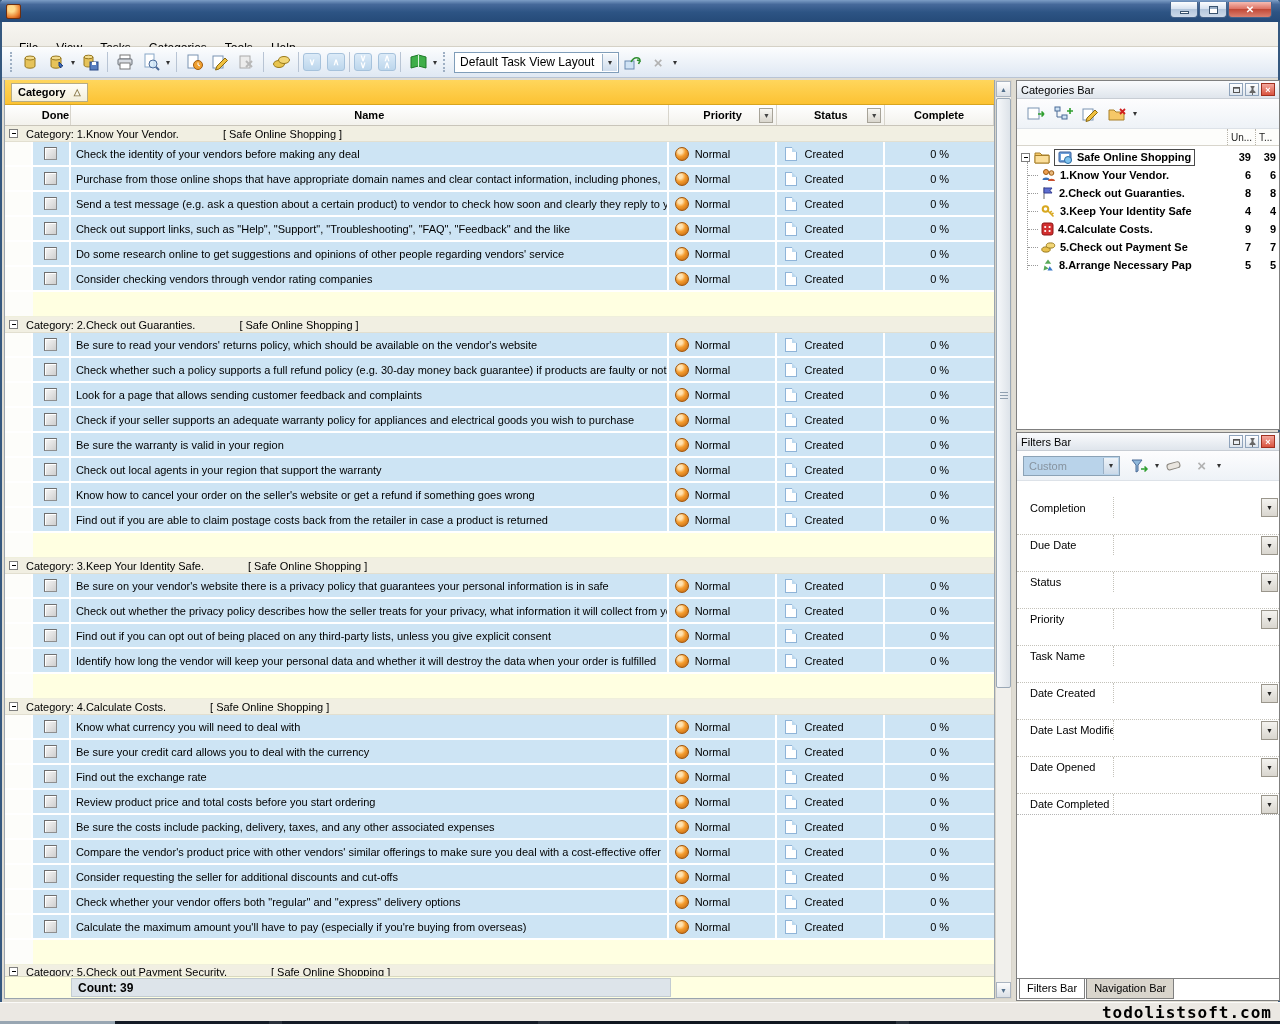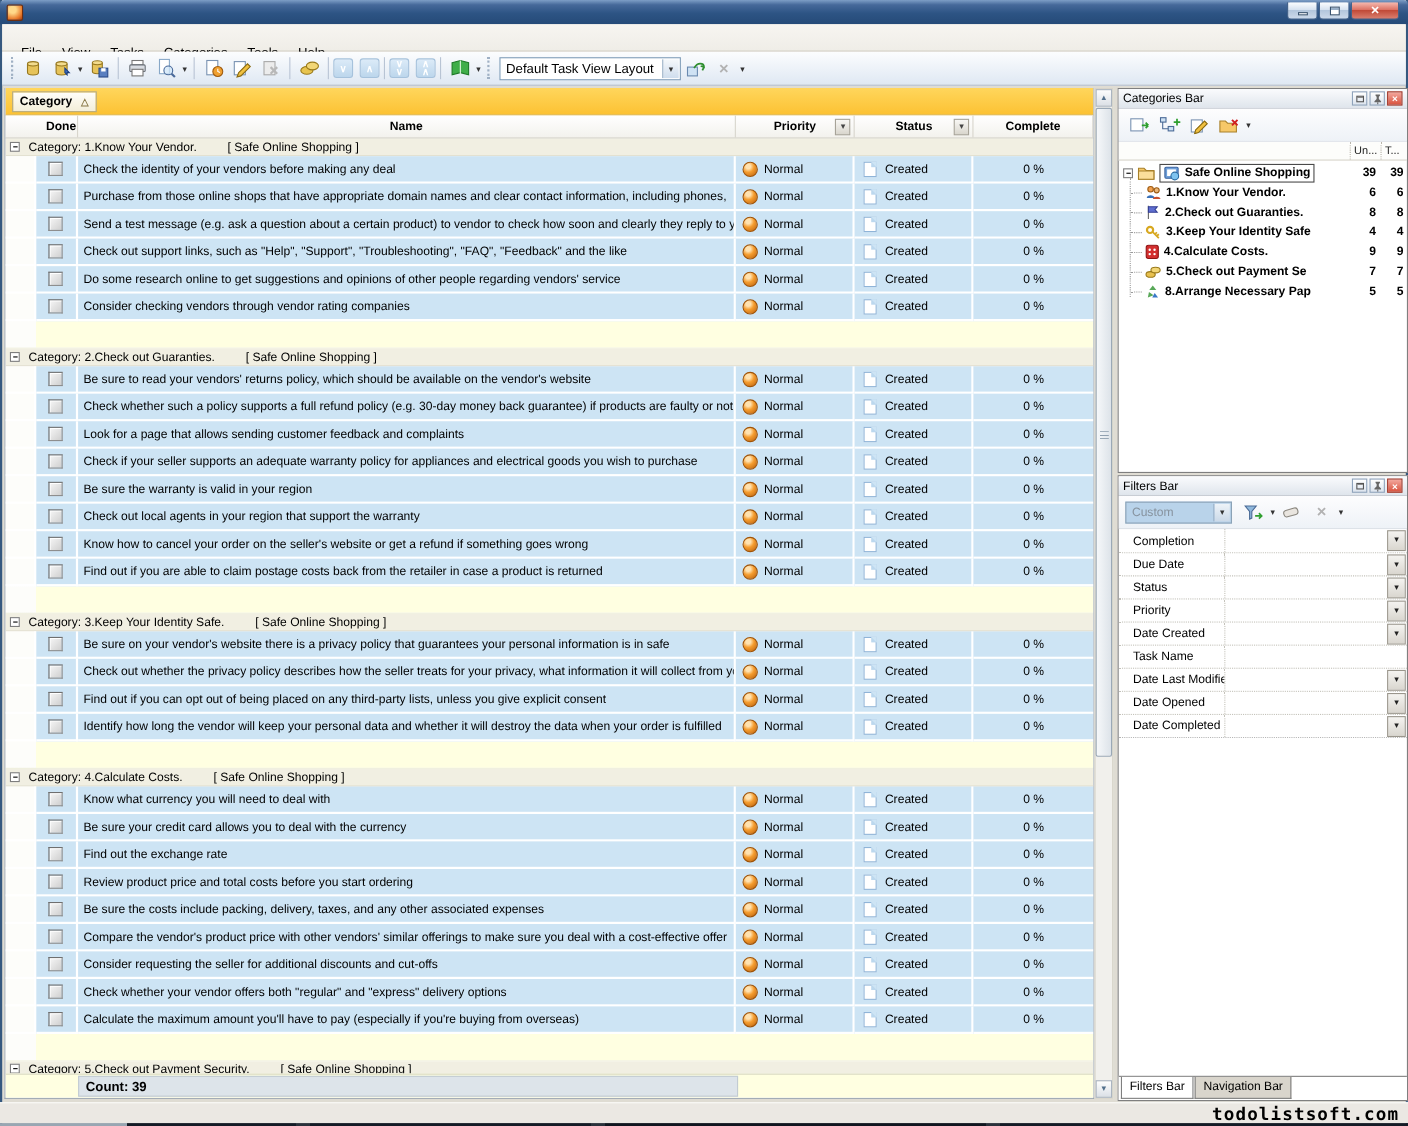--- a/index.html
+++ b/index.html
@@ -41,21 +41,21 @@
   .groupbar-btn { height:19px; background:linear-gradient(#fffef9,#f3eed9); border:1px solid #b6ac84; display:flex; align-items:center; padding:0 6px; font-weight:bold; font-size:11px;justify-content:center; }
   .sort-tri { font-size:9px; color:#8a7a4a; margin-left:8px; }
   .colhead { height:21px; display:flex; background:linear-gradient(#ffffff,#f3f2ed); border-bottom:1px solid #c9c5ba; }
   .colhead .hc { border-right:1px solid #d8d5cc; display:flex; align-items:center; justify-content:center; font-weight:bold; position:relative; }
   .hc-done{width:66px;padding-left:36px;} .hc-name{width:599px;} .hc-prio{width:109px;} .hc-stat{width:108px;} .hc-comp{width:109px;}
   .hfilter-btn { position:absolute; right:3px; top:3px; width:14px; height:15px; background:linear-gradient(#f8f7f4,#d9d6cd); border:1px solid #a7a398; display:flex; align-items:center; justify-content:center; font-size:7px; color:#444; }
   .group-header { height:16px; background:#f1efe2; display:flex; align-items:center; padding-left:4px; border-bottom:1px solid #e2dfd0; }
   .ebox { width:9px; height:9px; border:1px solid #7e7e7e; background:#fff; position:relative; margin-right:8px; flex:none; }
   .ebox::after { content:""; position:absolute; left:2px; top:3px; width:4px; height:1px; background:#000; }
   .gh-label { white-space:nowrap; }
-  .gh-tag { margin-left:28px; white-space:nowrap;text-align:right; }
+  .gh-tag { margin-left:44px; white-space:nowrap;text-align:right; }
   .trow { display:flex; height:25px; }
   .trow .cell { background:#cde4f4; border-right:2px solid #fff; border-bottom:2px solid #fff; display:flex; align-items:center; overflow:hidden; }
   .c-gutter { width:28px; background:#fdfdfa !important; }
   .c-done { width:38px; justify-content:center; }
   .c-name { width:599px; padding-left:5px; white-space:nowrap; }
   .c-prio { width:109px; padding-left:6px; }
   .c-stat { width:108px; padding-left:8px; }
   .c-comp { width:109px; justify-content:center; border-right:none !important; }
   .checkbox { width:13px; height:13px; background:linear-gradient(135deg,#f7f7f7,#cfcfcf); border:1px solid #8e8e8e; border-top-color:#6f6f6f; border-left-color:#6f6f6f; box-shadow:inset 1px 1px 0 #ffffff; }
   .prio-ball { width:14px; height:14px; border-radius:50%; margin-right:6px; flex:none;
@@ -100,21 +100,21 @@
   .titem.child::before { content:""; position:absolute; left:11px; top:9px; width:10px; border-top:1px dotted #9a9a9a; }
   .titem .tcount { position:absolute; text-align:right; font-weight:bold; }
   .titem .tc1 { right:28px; width:26px; }
   .titem .tc2 { right:3px; width:22px; }
   .root-sel { display:flex; align-items:center; border:1px solid #4a4a4a; background:#fff; padding:0 3px; height:17px; }
   .titem .ebox { margin-right:4px; margin-left:4px; }
 
   .fil-combo { width:97px; height:20px; background:#b9d3ea; border:1px solid #8ba2b6; color:#87939f; display:flex; align-items:center; padding-left:5px; position:relative; margin-right:6px; }
   .fil-combo .combo-arrow { background:linear-gradient(#eef3f8,#cbd9e8); }
   .filter-grid { border-bottom:1px dotted #b5b5b5; }
-  .frow { height:21px; display:flex; align-items:flex-start; border-top:1px dotted #c4c2ba; position:relative; }
+  .frow { height:21px; display:flex; align-items:flex-start; border-top:1px dotted #c4c2ba; position:relative;margin-top:16px; }
   .frow:first-child { border-top:none; }
   .f-label { width:97px; padding-left:13px; white-space:nowrap; overflow:hidden; border-right:1px dotted #c4c2ba; height:100%; display:flex; align-items:center; font-size:11px; }
   .f-value { flex:1; height:100%; }
   .f-dd { position:absolute; right:1px; top:1px; width:17px; height:19px; background:linear-gradient(#f4f3f0,#d9d6cf); border:1px solid #9a968c; display:flex; align-items:center; justify-content:center; font-size:7px; color:#222; }
   .tabs-row { position:absolute; left:0; bottom:0; width:100%; height:22px; border-top:1px solid #7f7f7f; background:#fff; display:flex; padding-left:2px; }
   .tab { height:20px; line-height:19px; padding:0 7px; border:1px solid #7f7f7f; border-top:none; background:#d9d5cc; margin-right:1px; font-size:11px; }
   .tab.active { background:#fff; }
 
   
   .footer { position:absolute; left:-2px; top:1002px; width:1280px; height:19px; background:#ebe8e3; border-top:1px solid #fbfaf8; display:flex; align-items:center; justify-content:flex-end; padding-right:8px; }
@@ -1079,28 +1079,28 @@
     <span class="f-label">Status</span>
     <span class="f-value"></span>
     <span class="f-dd">▼</span>
   </div>
         <div class="frow">
     <span class="f-label">Priority</span>
     <span class="f-value"></span>
     <span class="f-dd">▼</span>
   </div>
         <div class="frow">
+    <span class="f-label">Task Name</span>
+    <span class="f-value"></span>
+
+  </div>
+        <div class="frow">
     <span class="f-label">Date Created</span>
     <span class="f-value"></span>
     <span class="f-dd">▼</span>
-  </div>
-        <div class="frow">
-    <span class="f-label">Task Name</span>
-    <span class="f-value"></span>
-
   </div>
         <div class="frow">
     <span class="f-label">Date Last Modifie</span>
     <span class="f-value"></span>
     <span class="f-dd">▼</span>
   </div>
         <div class="frow">
     <span class="f-label">Date Opened</span>
     <span class="f-value"></span>
     <span class="f-dd">▼</span>

